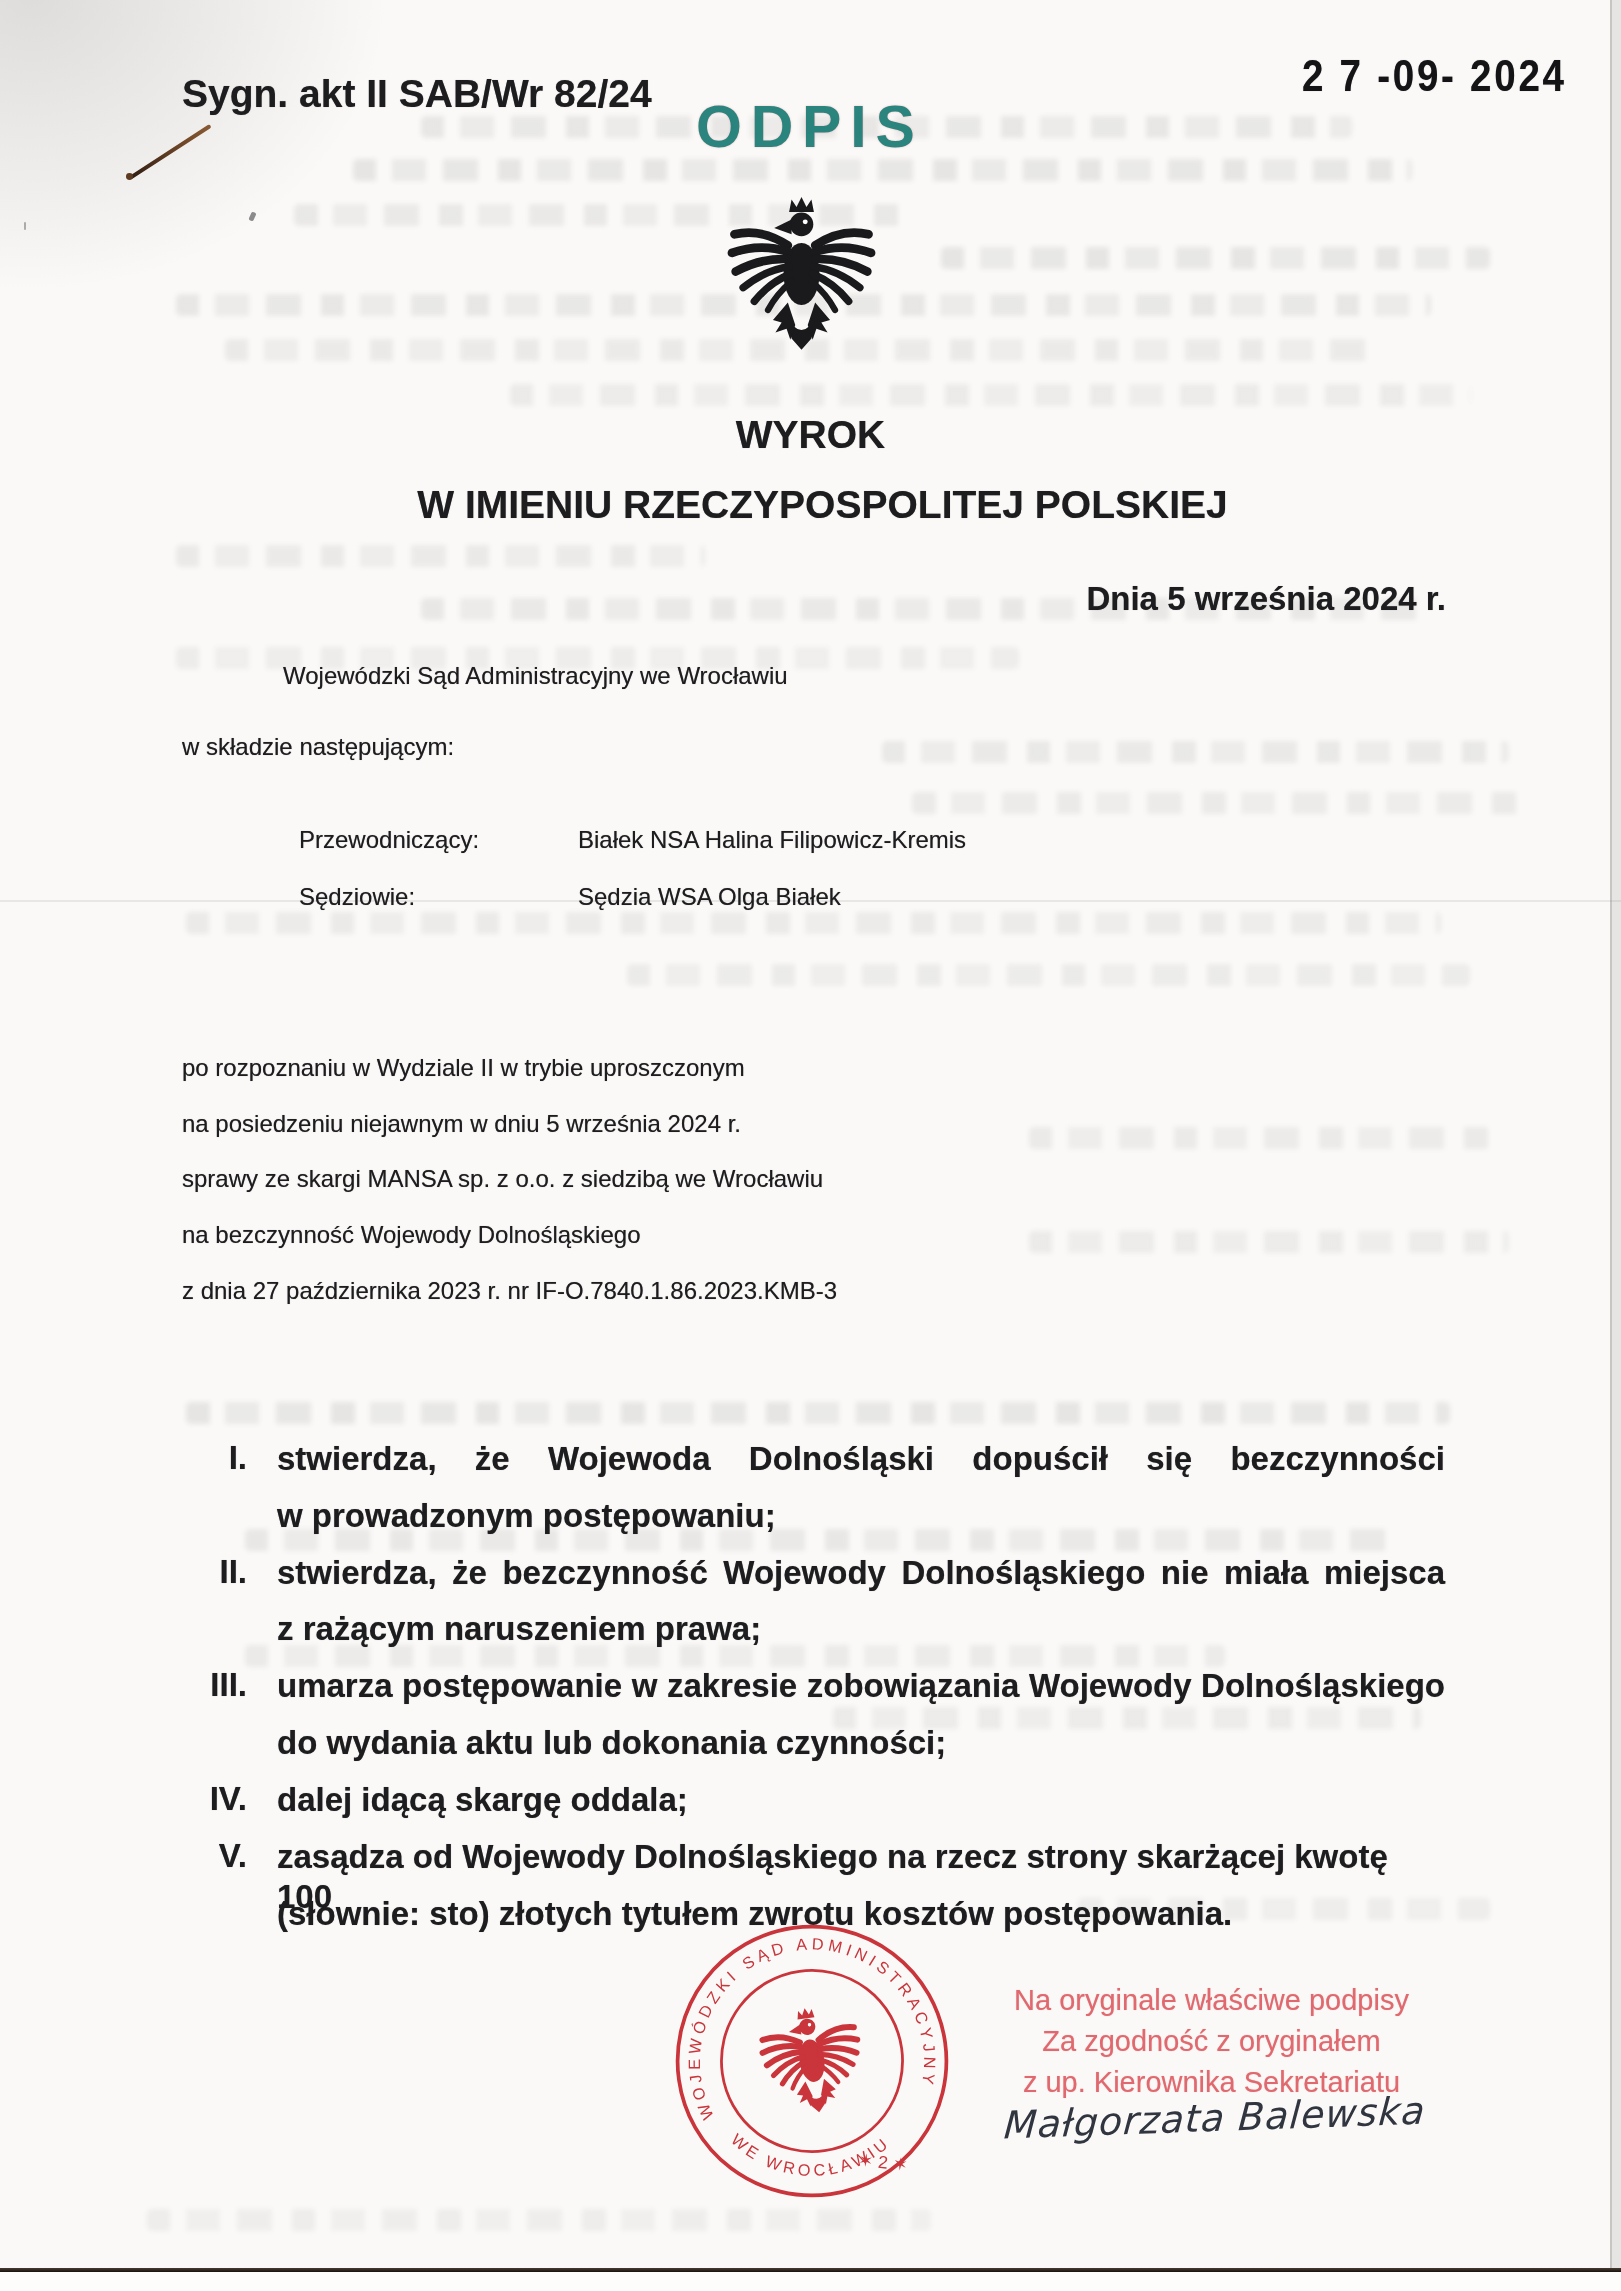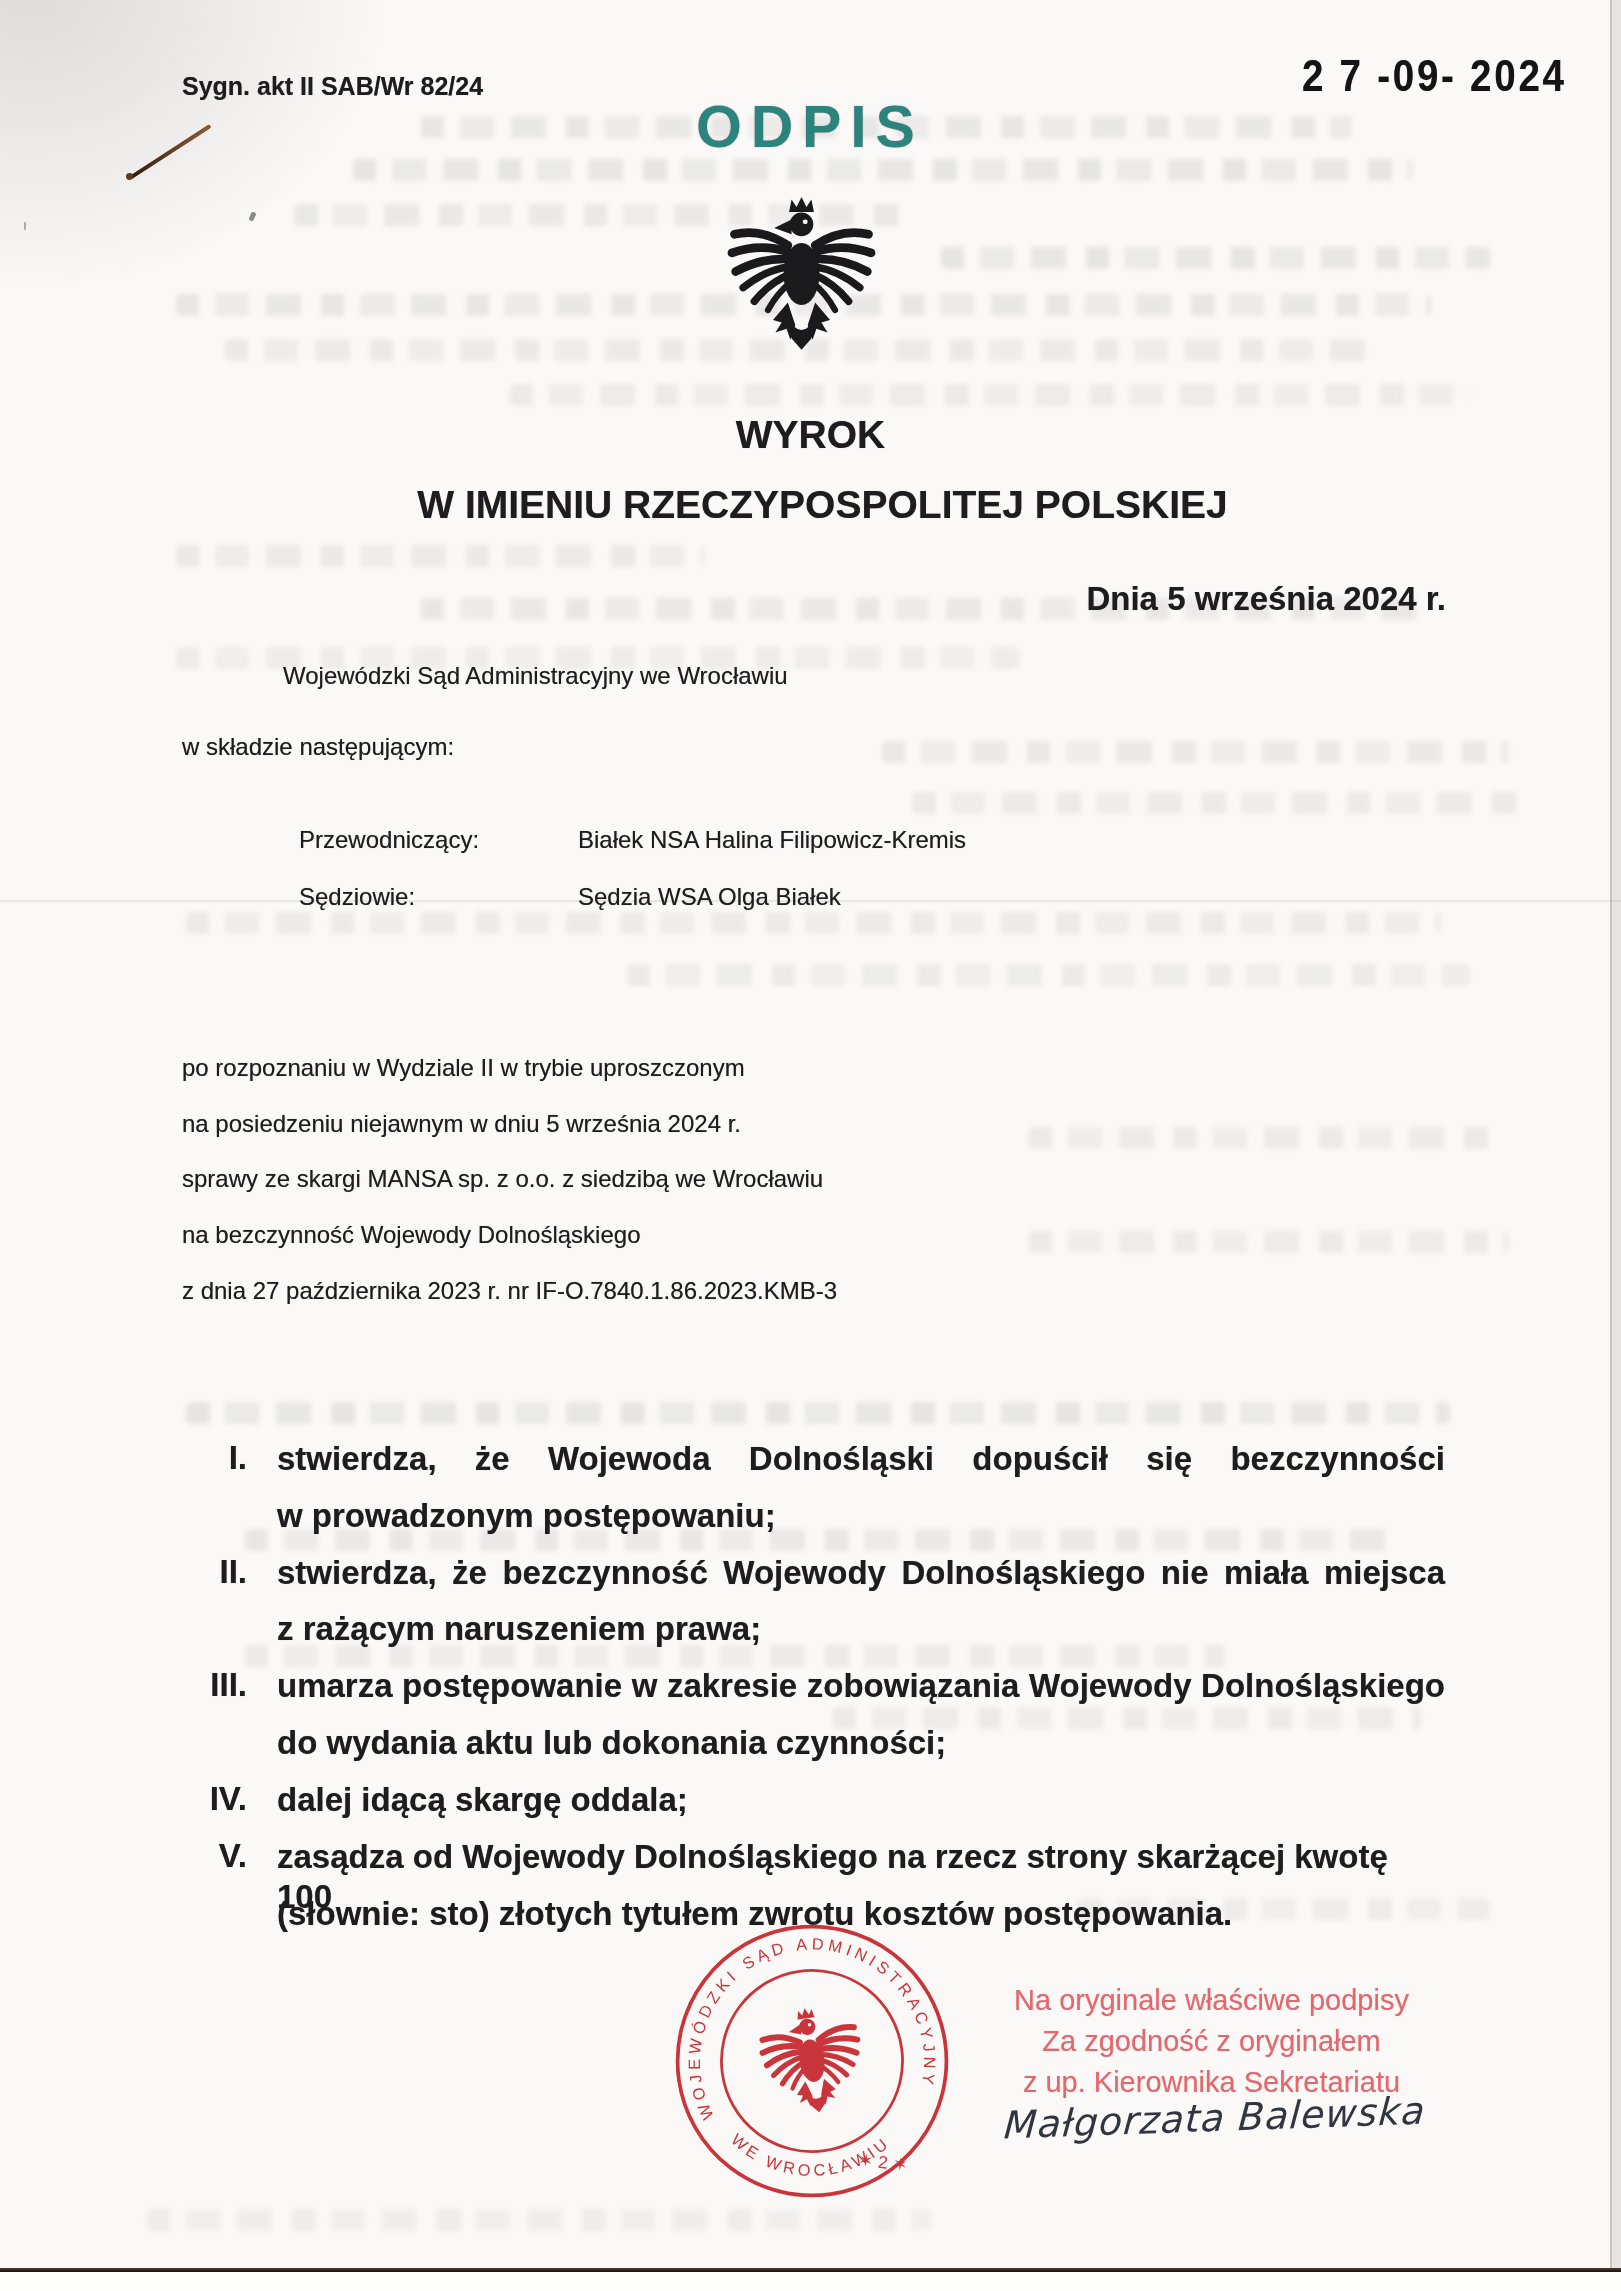--- a/index.html
+++ b/index.html
@@ -27,21 +27,21 @@
   
   .ghost{position:absolute;height:21.6px;border-radius:4.9px;filter:blur(2.9px);
     background:repeating-linear-gradient(90deg,
       rgba(105,105,108,.30) 0 23.5px, rgba(105,105,108,0) 23.5px 39px,
       rgba(105,105,108,.24) 39px 73px, rgba(105,105,108,0) 73px 90px,
       rgba(105,105,108,.28) 90px 125px, rgba(105,105,108,0) 125px 145px);}
   
   .t{position:absolute;white-space:nowrap;font-size:24px;line-height:1.2;
      text-shadow:0 0 0.7px rgba(25,25,28,.55);}
   .b{font-weight:bold;}
-  .case-no{left:182px;top:71px;font-size:25px;}
+  .case-no{left:182px;top:71px;font-size:39px;}
   .date-stamp{left:1302px;top:49px;font-size:41px;font-weight:bold;letter-spacing:2.9px;
      color:#141416;transform:scale(.94,1.1);transform-origin:left top;}
   .odpis{left:696px;top:92px;font-size:59px;font-weight:bold;letter-spacing:8.8px;
      color:#0f766e;opacity:.88;text-shadow:0 0 2px rgba(226,124,137,.6);}
   .title-1{left:0;right:0;top:412px;text-align:center;font-size:39px;}
   .title-2{left:0;right:0;top:482px;text-align:center;font-size:39px;margin-left:24px;}
   .date-line{left:0;right:175px;top:579px;text-align:right;font-size:33px;}
   .court-name{left:283px;top:662px;}
   .panel-intro{left:182px;top:713px;margin-top:20px;}
   .panel-role{left:299px;text-align:center;}

